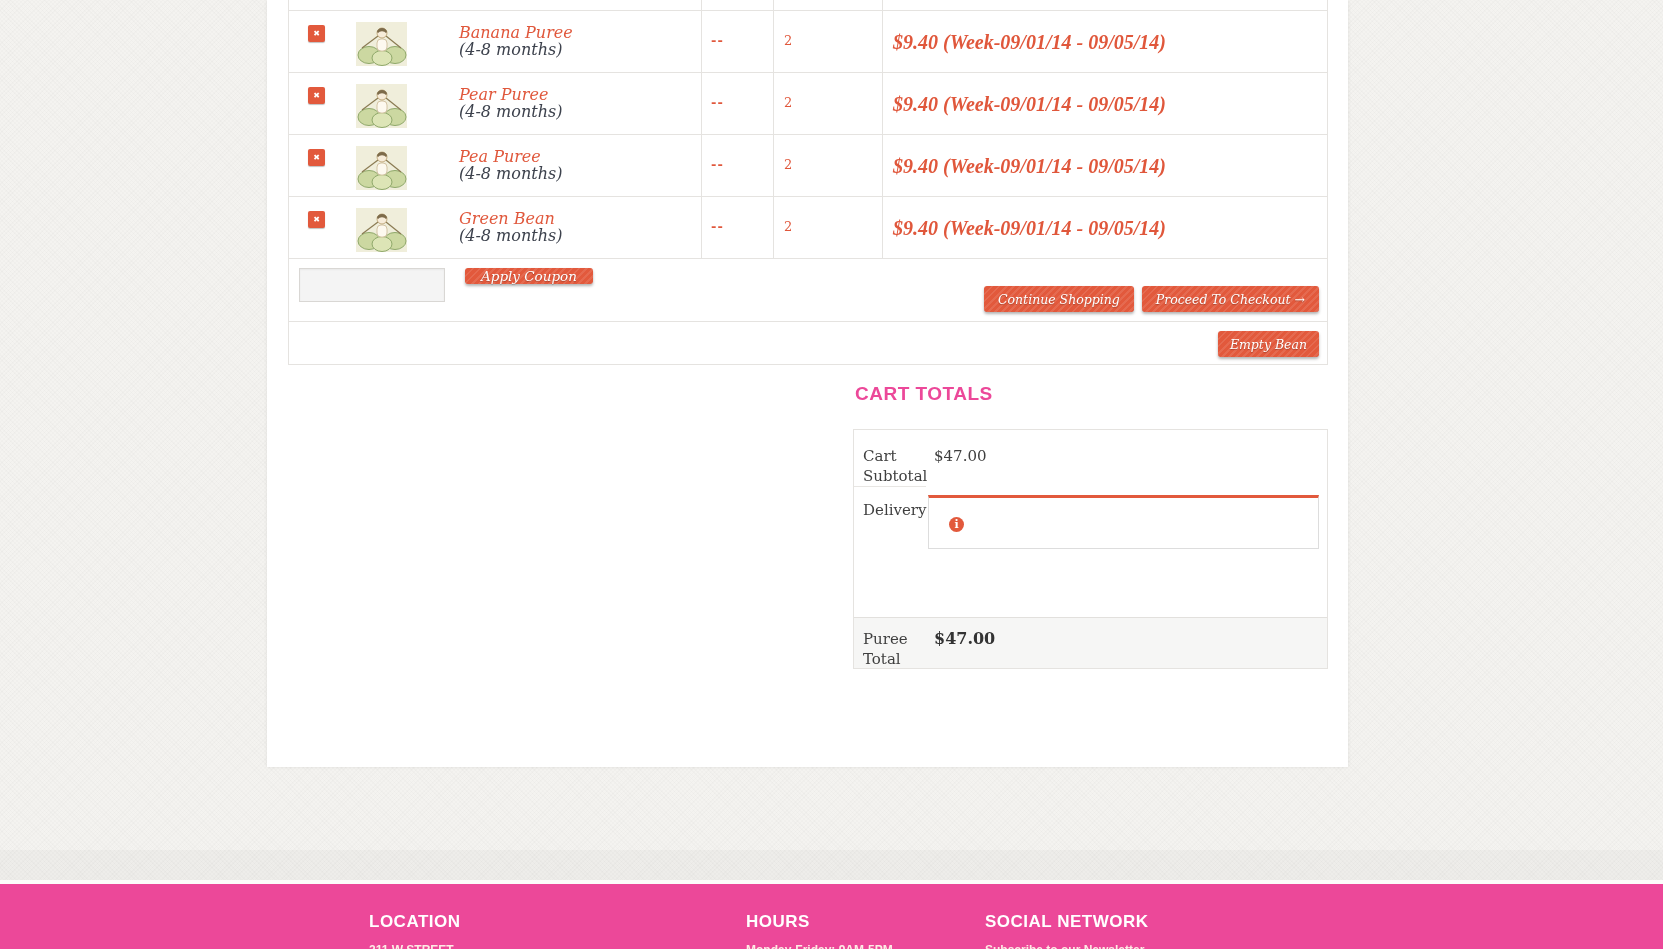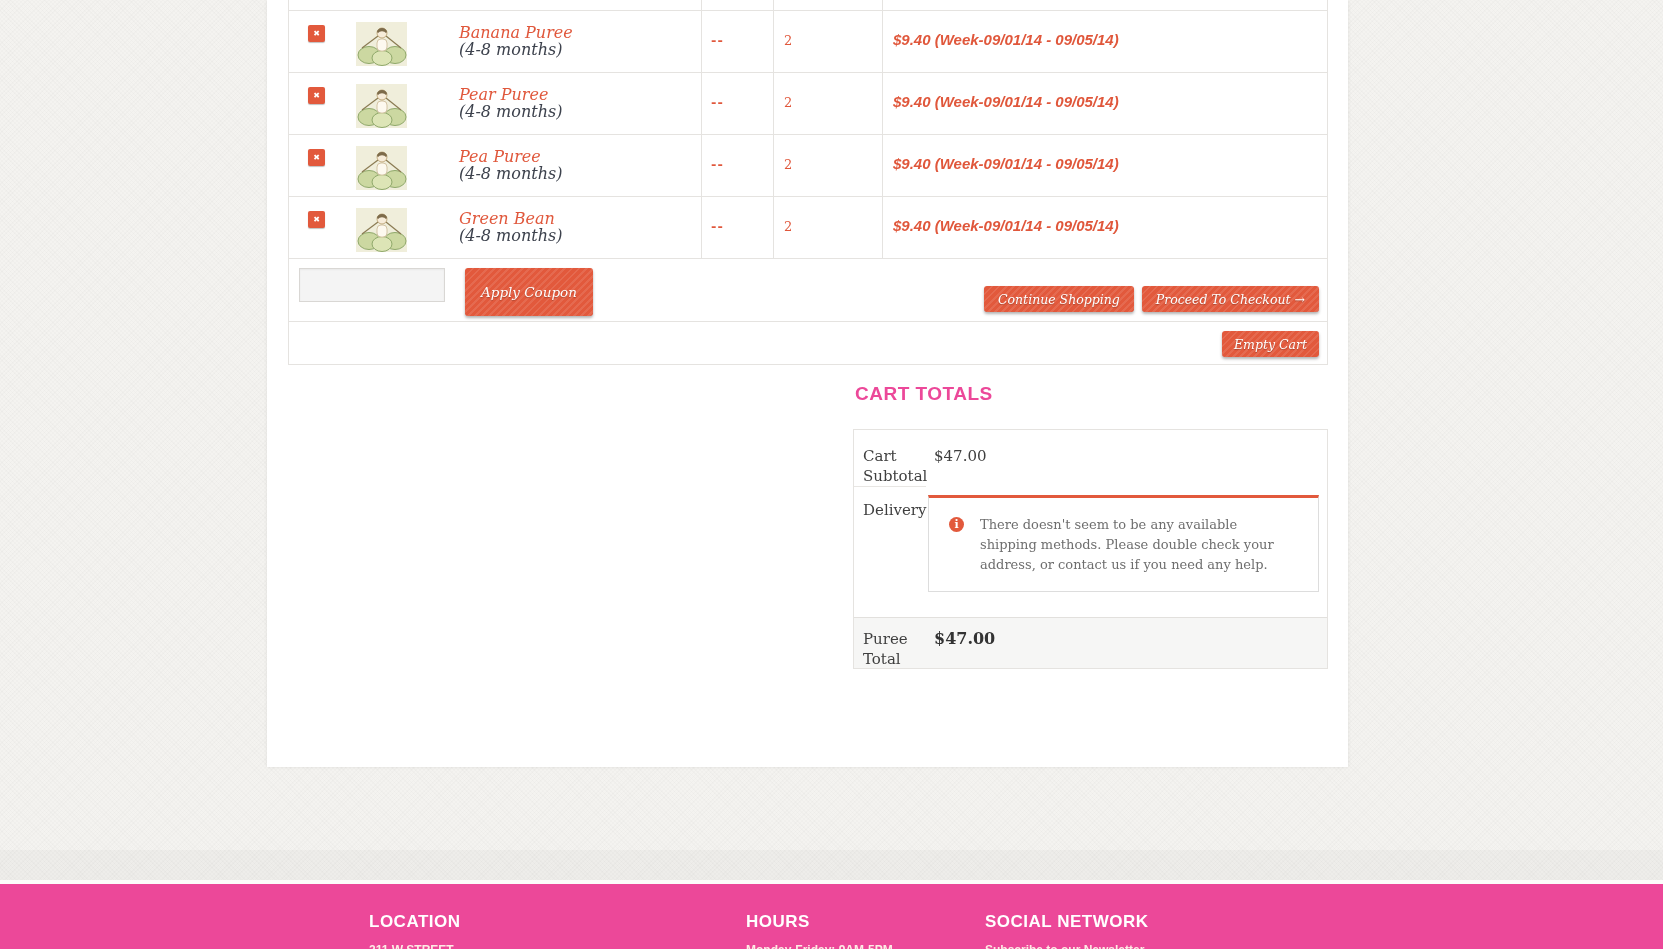--- a/index.html
+++ b/index.html
@@ -27,21 +27,21 @@
   }
   .partial-header{height:10px;border-bottom:1px solid #e5e3e0;display:flex;}
   .trow{height:61px;border-bottom:1px solid #e5e3e0;display:flex;align-items:stretch;}
   .td{box-sizing:border-box;}
   .c-product{width:413px;display:flex;align-items:flex-start;padding:13px 0 0 19px;border-right:1px solid #e5e3e0;}
   .c-price{width:72px;border-right:1px solid #e5e3e0;padding:22px 0 0 9px;
     font-family:"DejaVu Serif",serif;font-weight:bold;color:#e0573b;font-size:13px;letter-spacing:1px;}
   .c-qty{width:109px;border-right:1px solid #e5e3e0;padding:22px 0 0 10px;
     font-family:"DejaVu Serif",serif;color:#e0573b;font-size:13px;}
   .c-total{flex:1;padding:20px 0 0 10px;
-    font-family:Liberation Sans, sans-serif;font-style:italic;font-weight:bold;color:#e0573b;font-size:15px;}
+    font-family:Liberation Serif, serif;font-style:italic;font-weight:bold;color:#e0573b;font-size:20px;}
   .xbtn{
     width:17px;height:17px;margin-top:1px;border:none;border-radius:2px;cursor:pointer;
     background:#e2593c;color:#fff;font-size:8px;line-height:17px;text-align:center;padding:0;
     box-shadow:0 1px 1px rgba(0,0,0,0.25);flex:0 0 auto;
   }
   .thumb{width:51px;height:44px;margin:-2px 0 0 31px;flex:0 0 auto;display:block;}
   .pname{margin-left:52px;}
   .pn{
     display:block;font-family:"DejaVu Serif",serif;font-style:italic;font-size:16px;line-height:17px;
     color:#e0573b;text-decoration:none;cursor:pointer;
@@ -59,21 +59,21 @@
   }
   .btn{
     display:inline-block;border:none;cursor:pointer;color:#fff;border-radius:3px;
     font-family:"DejaVu Serif",serif;font-style:italic;font-size:13px;
     background-color:#e2593c;
     background-image:repeating-linear-gradient(135deg, rgba(255,255,255,0.10) 0 2px, transparent 2px 5px);
     box-shadow:0 2px 3px rgba(0,0,0,0.3);
     text-shadow:0 1px 1px rgba(0,0,0,0.25);
     white-space:nowrap;
   }
-  .btn-apply{position:absolute;left:176px;top:9px;height:48px;padding:0 16px;font-size:13.5px;}
+  .btn-apply{position:absolute;left:176px;top:9px;height:16px;padding:0 16px;font-size:13.5px;}
   .right-actions{position:absolute;right:8px;bottom:9px;display:flex;gap:8px;}
   .btn-sm{height:26px;padding:0 14px;font-size:12.5px;}
   .empty-row{height:42px;position:relative;}
   .btn-empty{position:absolute;right:8px;top:9px;height:26px;padding:0 12px;font-size:12.5px;}
 
   
   .totals-heading{
     left:588px;top:383px;font-size:19px;font-weight:bold;letter-spacing:0.5px;color:#ec4899;
   }
   .totals-table{
@@ -253,37 +253,36 @@
     <div class="coupon-row">
       <input class="coupon-input" type="text" value="" style="">
       <button class="btn btn-apply">Apply Coupon</button>
       <div class="right-actions">
         <button class="btn btn-sm">Continue Shopping</button>
         <button class="btn btn-sm">Proceed To Checkout →</button>
       </div>
     </div>
 
     <div class="empty-row">
-      <button class="btn btn-empty">Empty Cart</button>
+      <button class="btn btn-empty">Empty Bean</button>
     </div>
   </div>
 
   <div class="abs totals-heading">CART TOTALS</div>
 
   <div class="abs totals-table">
     <div class="t-row row-subtotal">
       <div class="t-label">Cart Subtotal</div>
       <div class="t-value">$47.00</div>
     </div>
     <div class="t-row row-delivery">
       <div class="t-label">Delivery</div>
       <div class="t-value" style="padding:0;">
         <div class="notice-box">
           <div class="info-icon">i</div>
-          <div class="notice-text">There doesn't seem to be any available shipping methods. Please double check your address, or contact us if you need any help.</div>
         </div>
       </div>
     </div>
     <div class="t-row row-order">
       <div class="t-label">Puree Total</div>
       <div class="t-value">$47.00</div>
     </div>
   </div>
 
 </div>

